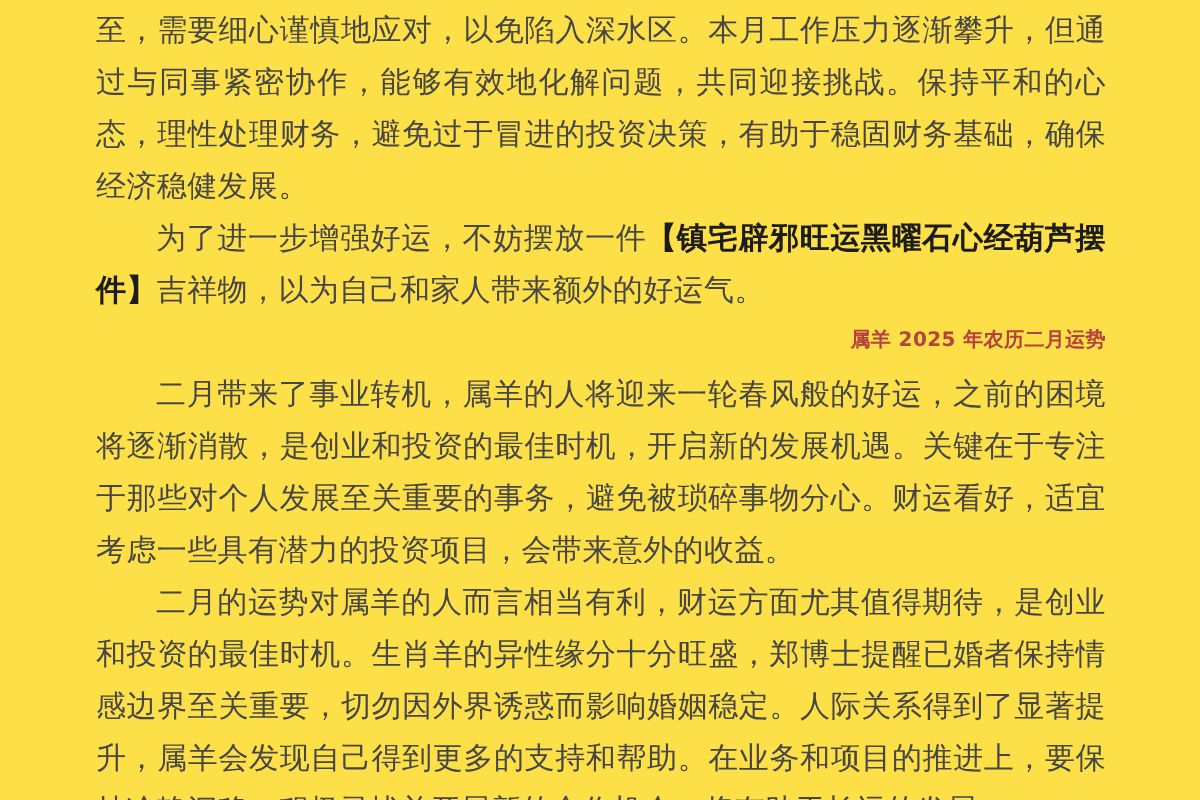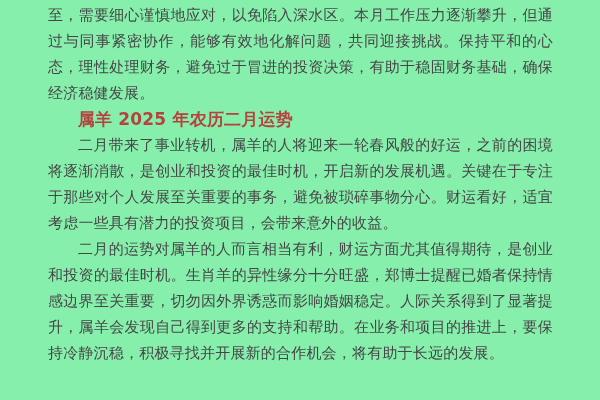--- a/index.html
+++ b/index.html
@@ -5,21 +5,21 @@
   html, body {
     margin: 0;
     padding: 0;
     background: #ffffff;
   }
   .page {
     position: relative;
     width: 600px;
     height: 400px;
     overflow: hidden;
-    background: #86efac;
+    background: #fde047;
   }
   .content {
     box-sizing: border-box;
     width: 600px;
     padding: 2px 47px 0 48px;
     font-family: "DejaVu Sans", "Liberation Sans", sans-serif;
     font-size: 15px;
     line-height: 26px;
     color: #464646;
     text-align: justify;
@@ -28,40 +28,41 @@
   .para {
     margin: 0;
     padding: 0;
   }
   .para.indent {
     text-indent: 2em;
   }
   .section-heading {
     margin: 0;
     padding: 0;
-    font-size: 17px;
+    font-size: 10px;
     line-height: 26px;
     font-weight: 700;
     color: #b5423e;
     text-indent: 1.75em;
-    text-align: left;
+    text-align: right;
   }
   .talisman-bold {
     font-weight: 700;
     color: #1c1c1c;
   }
 </style>
 </head>
 <body>
 
 <div class="page">
   <div class="content">
 
     <p class="para">至，需要细心谨慎地应对，以免陷入深水区。本月工作压力逐渐攀升，但通过与同事紧密协作，能够有效地化解问题，共同迎接挑战。保持平和的心态，理性处理财务，避免过于冒进的投资决策，有助于稳固财务基础，确保经济稳健发展。</p>
 
+    <p class="para indent"><span>为了进一步增强好运，不妨摆放一件</span><strong class="talisman-bold">【镇宅辟邪旺运黑曜石心经葫芦摆件】</strong><span>吉祥物，以为自己和家人带来额外的好运气。</span></p>
 
     <h2 class="section-heading">属羊 2025 年农历二月运势</h2>
 
     <p class="para indent">二月带来了事业转机，属羊的人将迎来一轮春风般的好运，之前的困境将逐渐消散，是创业和投资的最佳时机，开启新的发展机遇。关键在于专注于那些对个人发展至关重要的事务，避免被琐碎事物分心。财运看好，适宜考虑一些具有潜力的投资项目，会带来意外的收益。</p>
 
     <p class="para indent">二月的运势对属羊的人而言相当有利，财运方面尤其值得期待，是创业和投资的最佳时机。生肖羊的异性缘分十分旺盛，郑博士提醒已婚者保持情感边界至关重要，切勿因外界诱惑而影响婚姻稳定。人际关系得到了显著提升，属羊会发现自己得到更多的支持和帮助。在业务和项目的推进上，要保持冷静沉稳，积极寻找并开展新的合作机会，将有助于长远的发展。</p>
 
   </div>
 </div>
 

